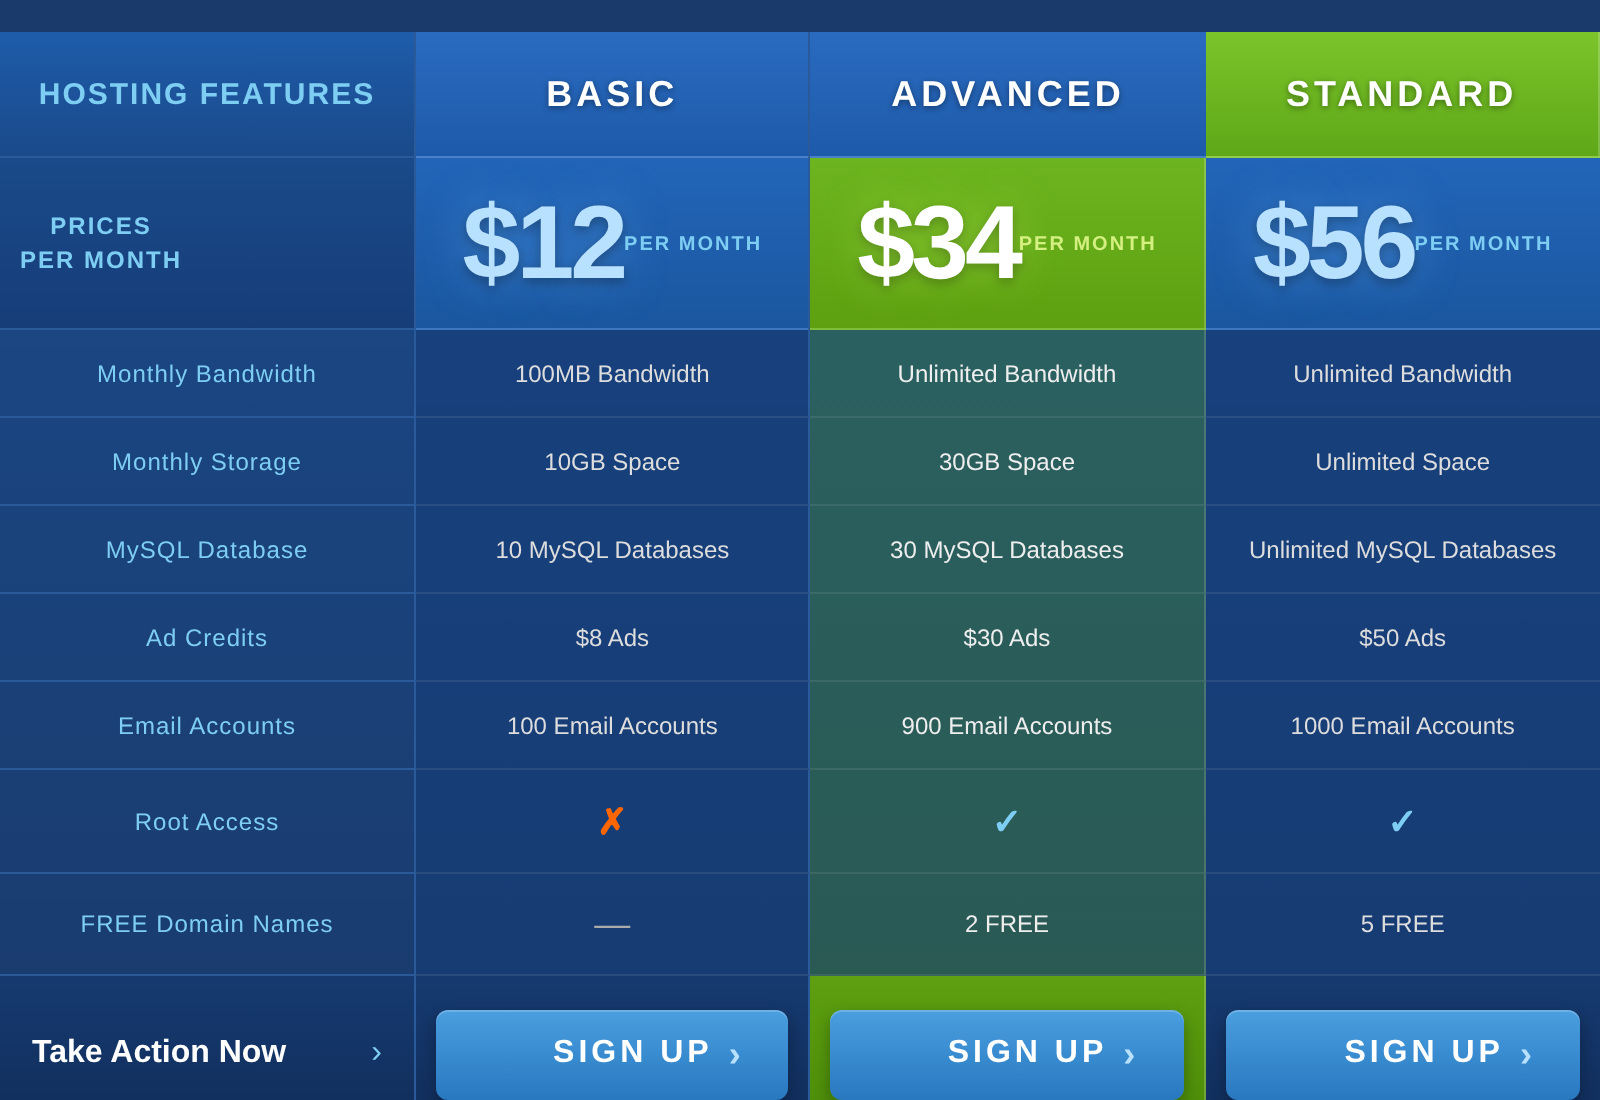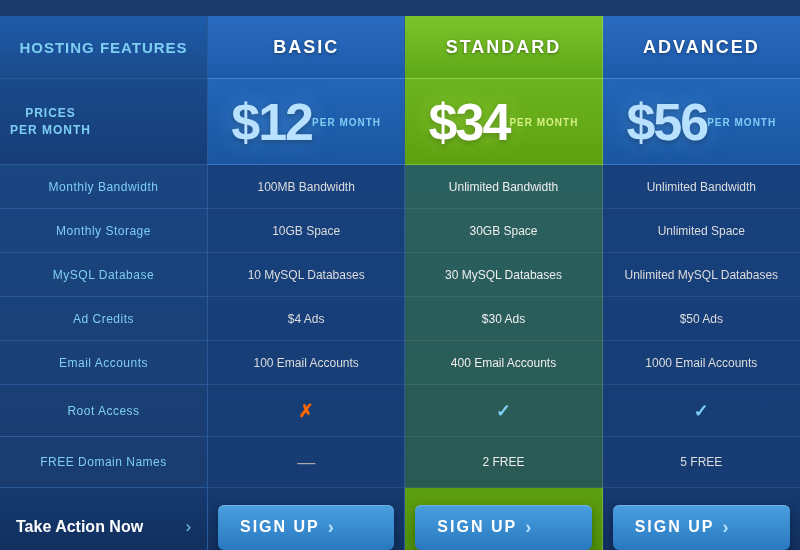--- a/index.html
+++ b/index.html
@@ -238,44 +238,44 @@
       font-weight: bold;
       letter-spacing: 2px;
       text-transform: uppercase;
       padding: 12px 22px;
       cursor: pointer;
       display: flex;
       align-items: center;
       gap: 8px;
       box-shadow: 0 3px 8px rgba(0,0,0,0.3), inset 0 1px 0 rgba(255,255,255,0.2);
       width: 100%;
-      justify-content: flex-start;
+      justify-content: flex-end;
     }
 
     .signup-btn-arrow {
       font-size: 18px;
       color: #b8e0ff;
     }
   </style>
 </head>
 <body>
 
 <div class="pricing-table">
 
   <div class="header-features">
     <span>HOSTING FEATURES</span>
   </div>
   <div class="header-plan basic">
     <span>BASIC</span>
   </div>
+  <div class="header-plan advanced">
+    <span>ADVANCED</span>
+  </div>
   <div class="header-plan standard">
     <span>STANDARD</span>
-  </div>
-  <div class="header-plan advanced">
-    <span>ADVANCED</span>
   </div>
 
   <div class="price-label">
     <span>PRICES<br>PER MONTH</span>
   </div>
   <div class="price-cell basic">
     <div class="price-amount">$12</div>
     <div class="per-month">PER MONTH</div>
   </div>
   <div class="price-cell standard">
@@ -307,31 +307,31 @@
         <span>MySQL Database</span>
       </div><div class="feature-cell basic ">
         <span>10 MySQL Databases</span>
       </div><div class="feature-cell standard ">
         <span>30 MySQL Databases</span>
       </div><div class="feature-cell advanced ">
         <span>Unlimited MySQL Databases</span>
       </div><div class="feature-label row-odd">
         <span>Ad Credits</span>
       </div><div class="feature-cell basic row-odd">
-        <span>$4 Ads</span>
+        <span>$8 Ads</span>
       </div><div class="feature-cell standard row-odd">
         <span>$30 Ads</span>
       </div><div class="feature-cell advanced row-odd">
         <span>$50 Ads</span>
       </div><div class="feature-label ">
         <span>Email Accounts</span>
       </div><div class="feature-cell basic ">
         <span>100 Email Accounts</span>
       </div><div class="feature-cell standard ">
-        <span>400 Email Accounts</span>
+        <span>900 Email Accounts</span>
       </div><div class="feature-cell advanced ">
         <span>1000 Email Accounts</span>
       </div><div class="feature-label row-odd">
         <span>Root Access</span>
       </div><div class="feature-cell basic row-odd">
         <span class="crossmark">✗</span>
       </div><div class="feature-cell standard row-odd">
         <span class="checkmark">✓</span>
       </div><div class="feature-cell advanced row-odd">
         <span class="checkmark">✓</span>

